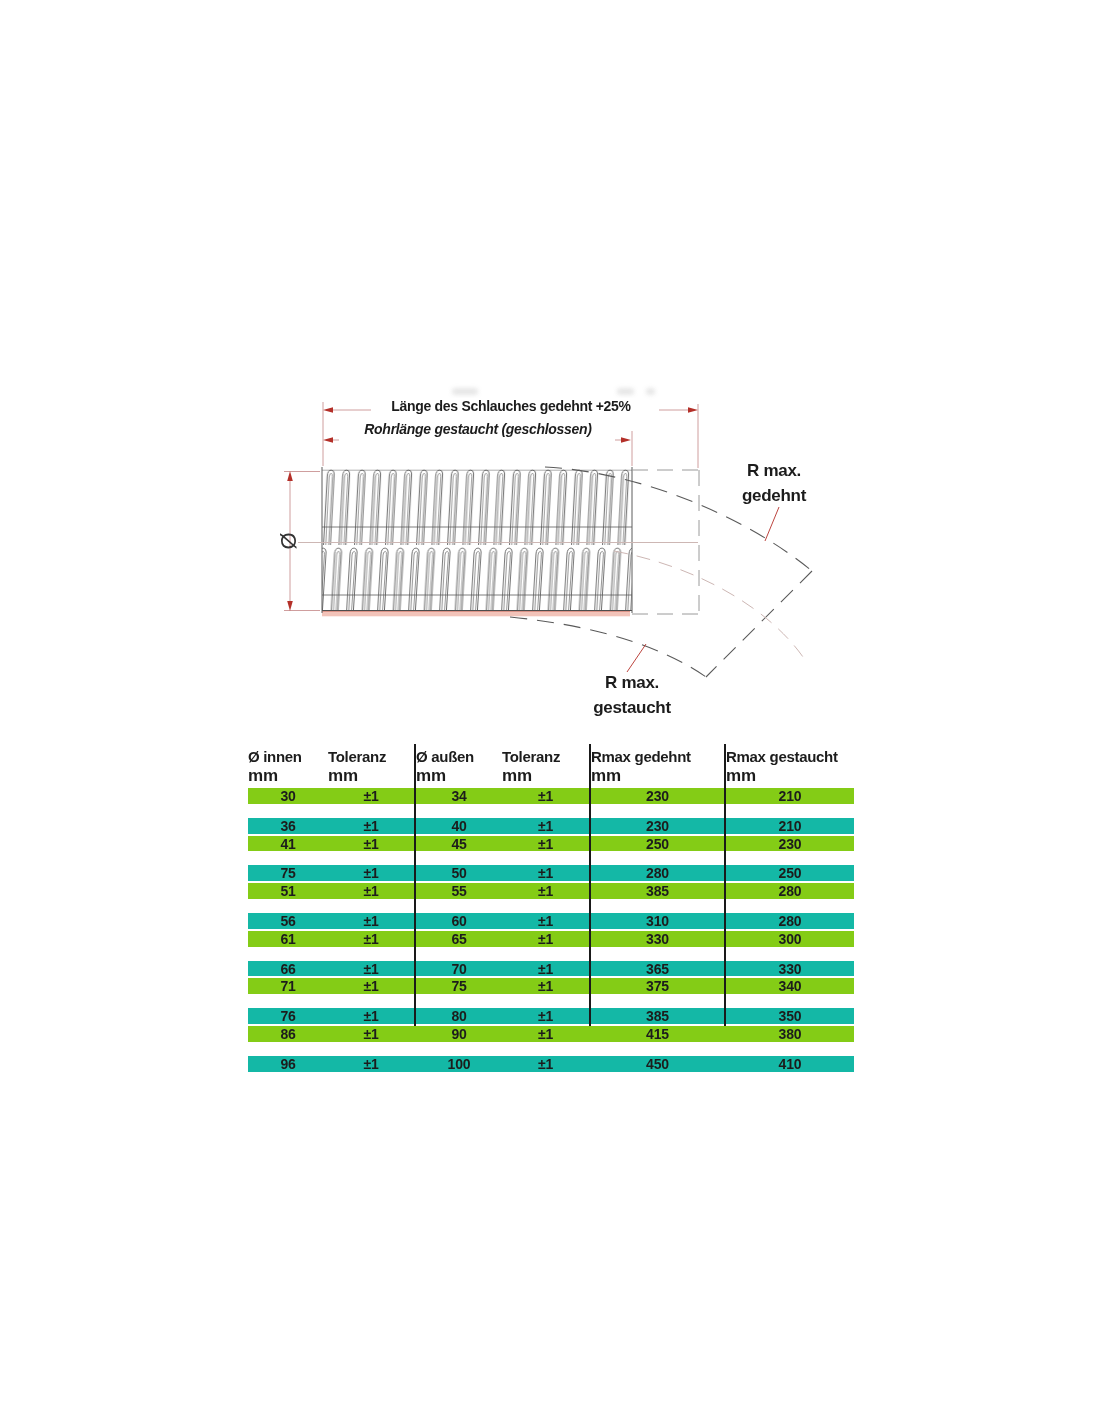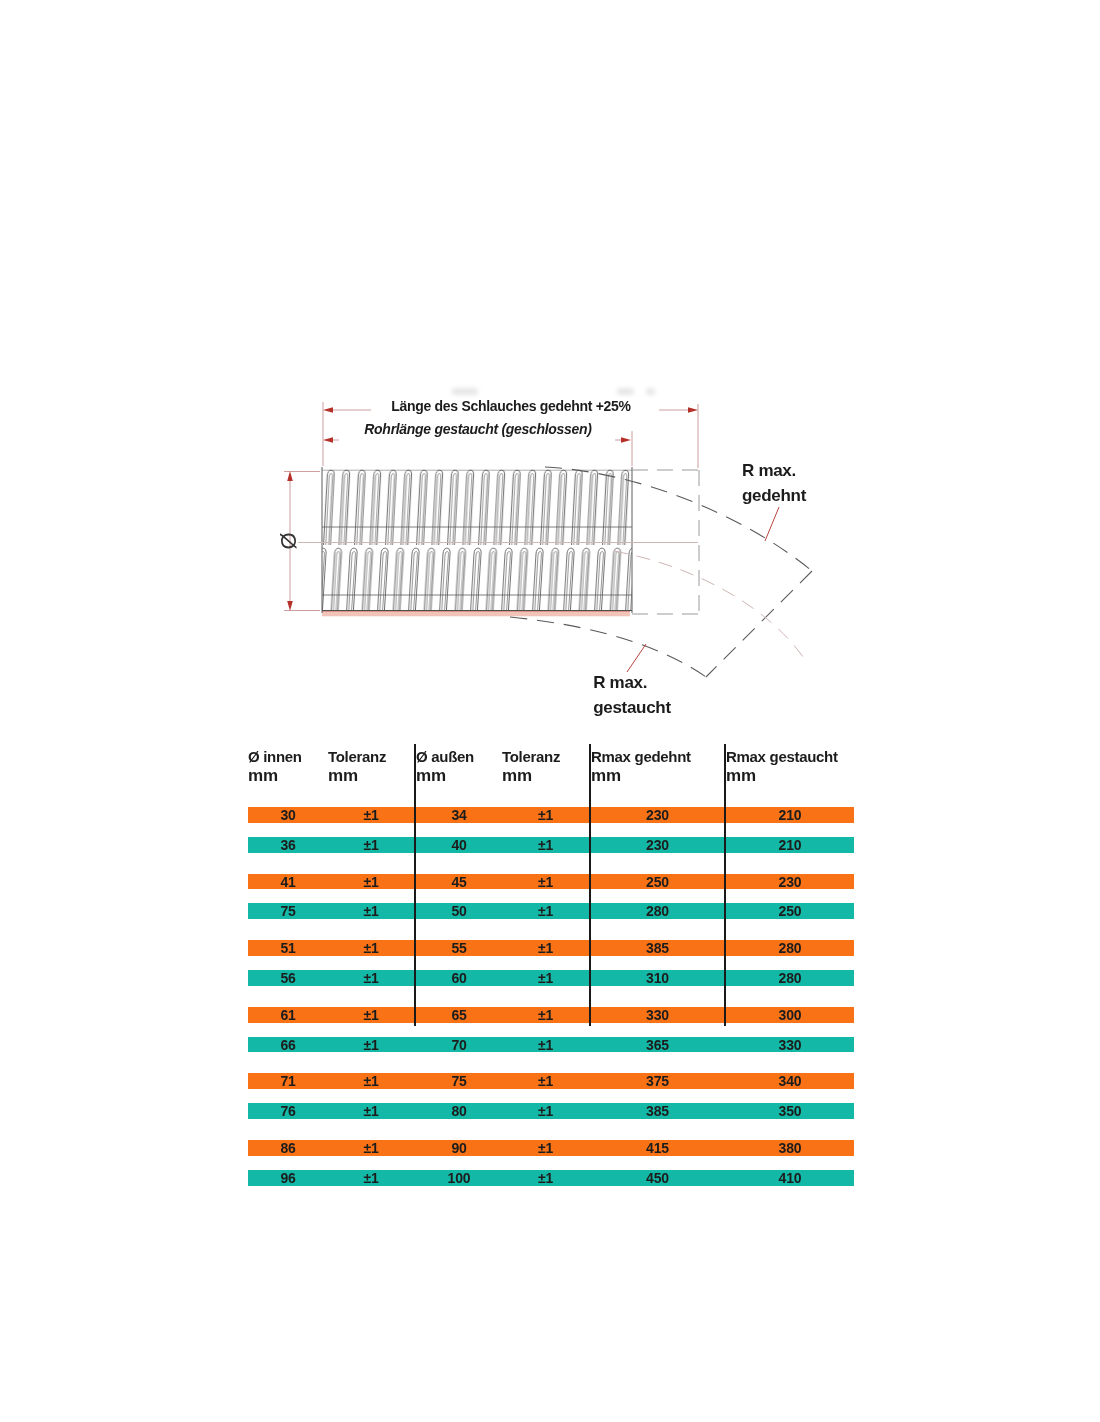--- a/index.html
+++ b/index.html
@@ -8,37 +8,37 @@
     width:1100px; height:1422px; position:relative;
     font-family:"Liberation Sans", sans-serif; color:#1c1c1c;
   }
   
   .diagram-svg { position:absolute; left:0; top:0; width:1100px; height:744px; }
   .dlabel {
     position:absolute; font-weight:bold; color:#1c1c1c; white-space:nowrap;
     letter-spacing:-0.3px;
   }
   .dim-label { font-size:14px; transform:translateX(-50%); background:#fff; padding:0 6px; }
-  .rmax-label { font-size:17px; line-height:25px; text-align:left; transform:translateX(-50%); }
+  .rmax-label { font-size:17px; line-height:25px; text-align:center; transform:translateX(-50%); }
   .smudge { position:absolute; background:#c9c9c9; opacity:.45; filter:blur(2px); border-radius:3px; }
   
   .dtable { position:absolute; left:248px; top:744px; width:606px; height:282px; }
   .thead {
     display:grid; grid-template-columns:80px 86px 2px 86px 87px 2px 133px 2px 128px;
     height:44px; background:#fff;
   }
   .hcell { padding-top:3px; }
   .hcell .hl { font-weight:bold; font-size:15px; line-height:19px; letter-spacing:-0.3px; }
   .hcell .hu { font-weight:bold; font-size:17px; line-height:19px; }
   .tbody { width:606px; }
   .trow {
     display:grid; grid-template-columns:80px 86px 2px 86px 87px 2px 133px 2px 128px;
     height:17.8px; border-bottom:2px solid #ffffff;
   }
-  .trow.even { background:#f97316;margin-top:19px; }
+  .trow.even { background:#84cc16; }
   .trow.odd  { background:#14b8a6;margin-top:12px; }
   .tcell {
     font-weight:bold; font-size:14px; line-height:17.8px; text-align:center;
     letter-spacing:-0.2px; color:#1c1c1c;
   }
   .vdivider { position:absolute; top:0; width:2px; height:282px; background:#1a1a1a; }
   .vd1 { left:166px; } .vd2 { left:341px; } .vd3 { left:476px; }
 </style>
 </head>
 <body>

